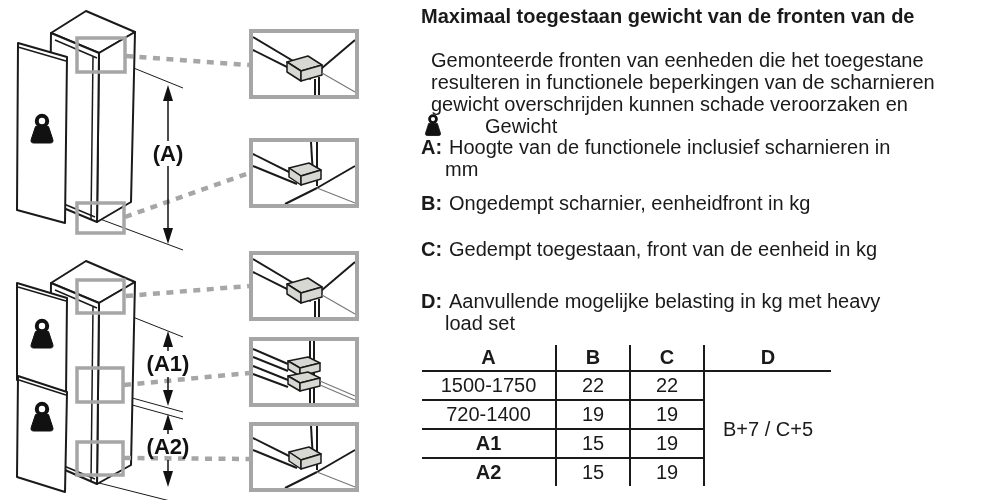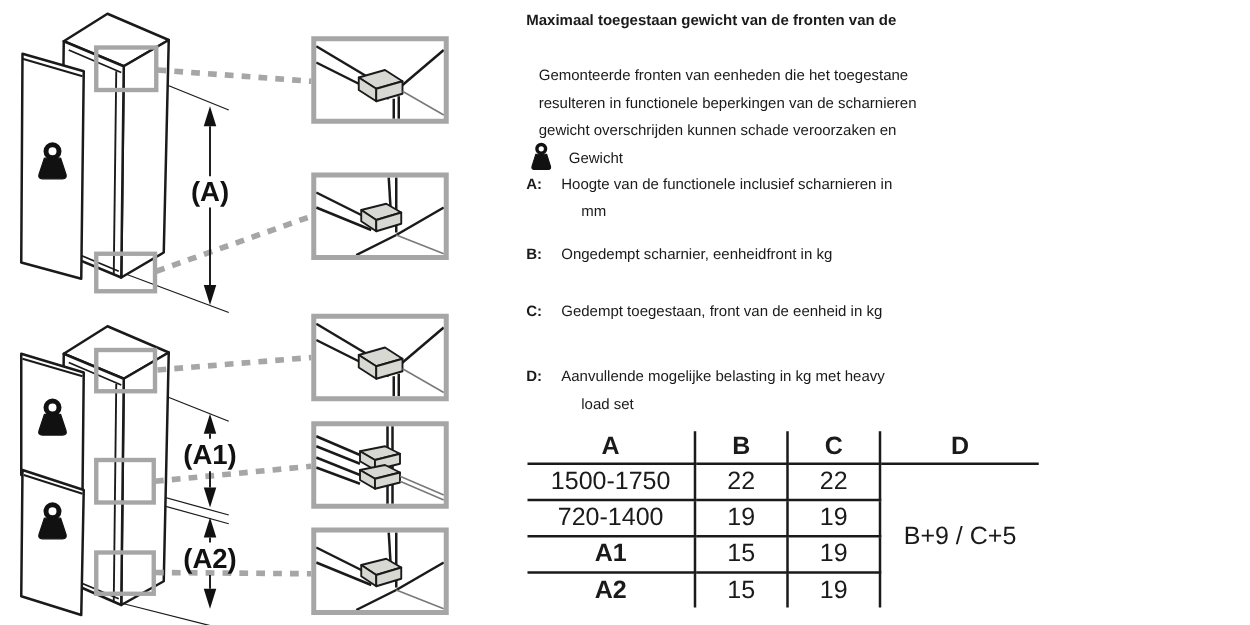--- a/index.html
+++ b/index.html
@@ -1,26 +1,26 @@
 <!DOCTYPE html>
 <html><head>
 <meta charset="utf-8">
 <style>
   html,body { margin:0; padding:0; background:#fff; }
   .page {
     position:relative; width:1000px; height:500px; background:#ffffff;
     font-family:"Liberation Sans", sans-serif; color:#1a1a1a; overflow:hidden;
   }
   .abs { position:absolute; }
-  .txt { font-size:12px; line-height:22px; white-space:nowrap; }
+  .txt { font-size:20px; line-height:22px; white-space:nowrap; }
   .bold { font-weight:bold; }
   .defrow { display:flex; }
   .defkey { font-weight:bold; width:28px; flex:0 0 28px; }
-  .defline2 { margin-left:44px; }
-  .gewichtrow { display:flex; align-items:center; }
+  .defline2 { margin-left:24px; }
+  .gewichtrow { display:flex; align-items:center;gap:30px; }
   .gewichtrow svg { margin-right:10px; }
 
   table.wt { border-collapse:collapse; font-size:20px; table-layout:fixed; }
   table.wt th, table.wt td { padding:0; text-align:center; vertical-align:middle; }
   table.wt th { font-weight:bold; height:25px; }
   .bR { border-right:2px solid #1a1a1a; }
   .bB { border-bottom:2px solid #1a1a1a; }
   table.wt td { height:27px; }
   td.dcell { border:none; text-align:center; }
   .dimlabel { font:bold 22px "Liberation Sans", sans-serif; fill:#111; }
@@ -264,21 +264,21 @@
         <th class="bR bB">B</th>
         <th class="bR bB">C</th>
         <th class="bB">D</th>
       </tr>
     </thead>
     <tbody>
       <tr>
         <td class="bR bB">1500-1750</td>
         <td class="bR bB">22</td>
         <td class="bR bB">22</td>
-        <td class="dcell" rowspan="4">B+9 / C+5</td>
+        <td class="dcell" rowspan="4">B+7 / C+5</td>
       </tr>
       <tr>
         <td class="bR bB">720-1400</td>
         <td class="bR bB">19</td>
         <td class="bR bB">19</td>
       </tr>
       <tr>
         <td class="bR bB bold">A1</td>
         <td class="bR bB">15</td>
         <td class="bR bB">19</td>

